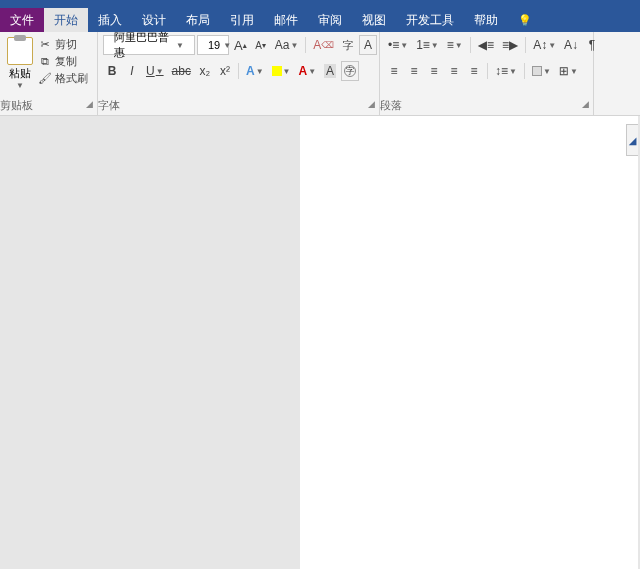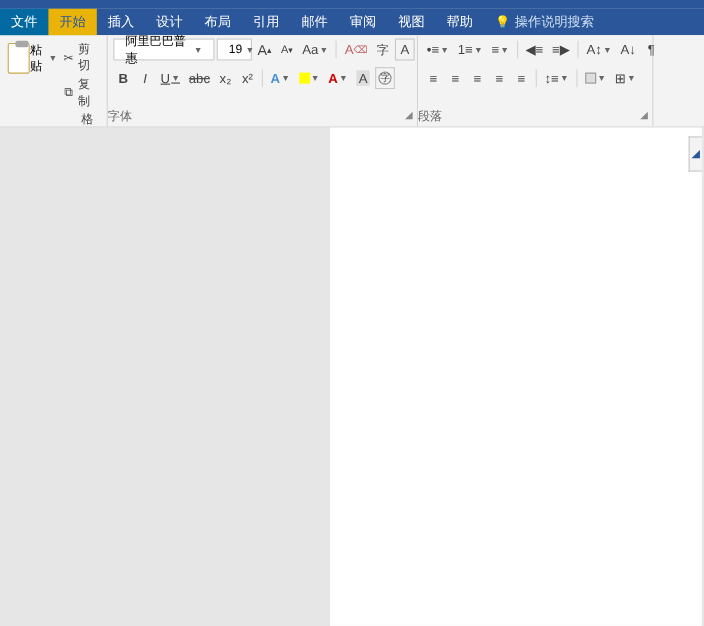--- a/index.html
+++ b/index.html
@@ -1,28 +1,28 @@
 <!DOCTYPE html>
 <html><head>
 <meta charset="utf-8">
 <style>
 *{box-sizing:border-box;margin:0;padding:0;font-family:"Microsoft YaHei","SimSun",sans-serif}
 body{background:#e6e6e6;width:640px;height:569px;overflow:hidden;font-size:12px}
 .titlebar{height:8px;background:#2b579a}
 .menubar{display:flex;background:#2b579a;color:#fff;height:24px;align-items:stretch}
 .menu-item{padding:0 10px;display:flex;align-items:center;font-size:12px;cursor:pointer}
-.menu-item.file{background:#0369a1}
-.menu-item.active{background:#eab308;color:#2b579a}
+.menu-item.file{background:#701a75}
+.menu-item.active{background:#e5e5e5;color:#2b579a}
 .tell-me{display:flex;align-items:center;gap:4px;color:#cfe0f2}
 .ribbon{background:#f3f3f3;border-bottom:1px solid #d4d4d4;display:flex;height:84px}
 .rgroup{border-right:1px solid #d4d4d4;display:flex;flex-direction:column;position:relative}
 .rgroup .rbody{flex:1;display:flex;align-items:flex-start;padding:3px 5px 0 5px}
 .rgroup .rlabel{text-align:left;color:#666;font-size:11px;padding:1px 0 2px 0;position:relative}
 .rgroup .rlabel .dlaunch{position:absolute;right:4px;top:2px;color:#888;font-size:9px;cursor:pointer}
-.clip-left{display:flex;flex-direction:row;align-items:center;padding:2px 2px 0 2px}
+.clip-left{display:flex;flex-direction:column;align-items:center;padding:2px 2px 0 2px}
 .paste-icon{width:26px;height:28px;background:#fff;border:1px solid #c9a94e;position:relative;border-radius:2px}
 .paste-icon::before{content:"";position:absolute;top:-3px;left:6px;width:12px;height:6px;background:#a7a7a7;border-radius:2px}
 .paste-lbl{font-size:11px;margin-top:1px}
 .paste-dd{font-size:8px;color:#666}
 .clip-right{display:flex;flex-direction:column;gap:2px;padding:2px 4px 0 3px}
 .clip-row{display:flex;align-items:center;gap:3px;font-size:11px;color:#444;cursor:pointer}
 .ico{width:14px;height:14px;display:inline-flex;align-items:center;justify-content:center;font-size:11px}
 .font-top,.font-bot{display:flex;align-items:center;gap:2px}
 .font-top{margin-bottom:6px}
 .sel{border:1px solid #c8c8c8;background:#fff;height:20px;display:flex;align-items:center;padding:0 10px;font-size:11px}
@@ -50,24 +50,24 @@
 <div class="menubar">
   <div class="menu-item file">文件</div>
   <div class="menu-item active">开始</div>
   <div class="menu-item">插入</div>
   <div class="menu-item">设计</div>
   <div class="menu-item">布局</div>
   <div class="menu-item">引用</div>
   <div class="menu-item">邮件</div>
   <div class="menu-item">审阅</div>
   <div class="menu-item">视图</div>
+  <div class="menu-item">开发工具</div>
   <div class="menu-item">帮助</div>
   <div class="menu-item tell-me">
     <span class="ico">💡</span>
-    <span>操作说明搜索</span>
   </div>
 </div>
 
 <div class="ribbon">
   <div class="rgroup" style="width:98px">
     <div class="rbody">
       <div class="clip-left">
         <div class="paste-icon"></div>
         <div class="paste-lbl">粘贴</div>
         <div class="paste-dd">▼</div>

